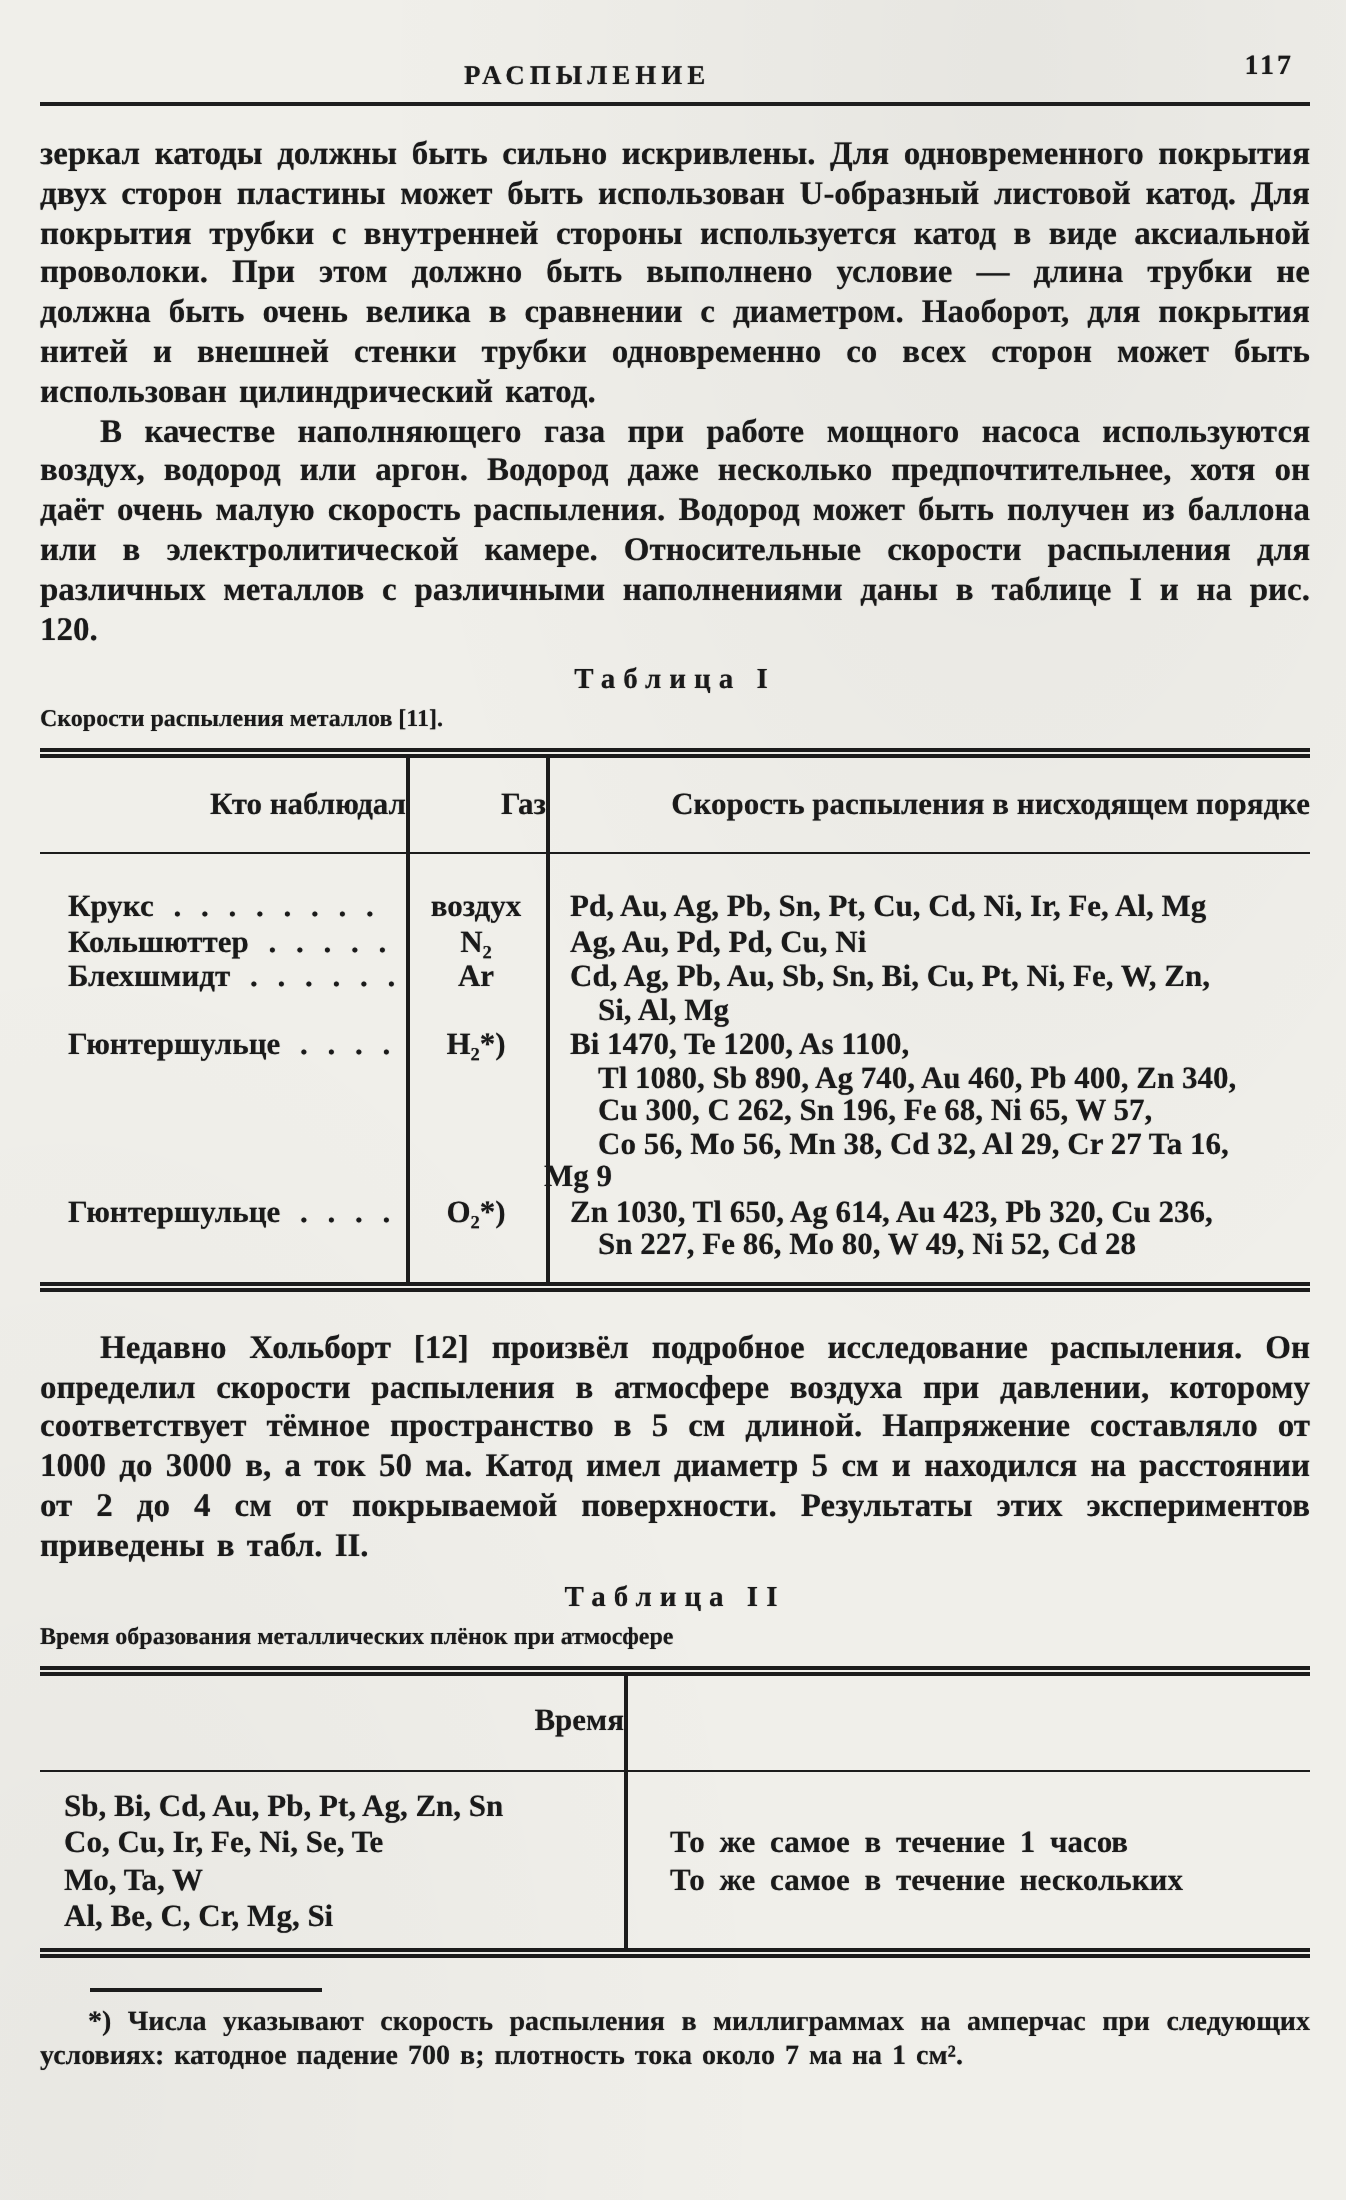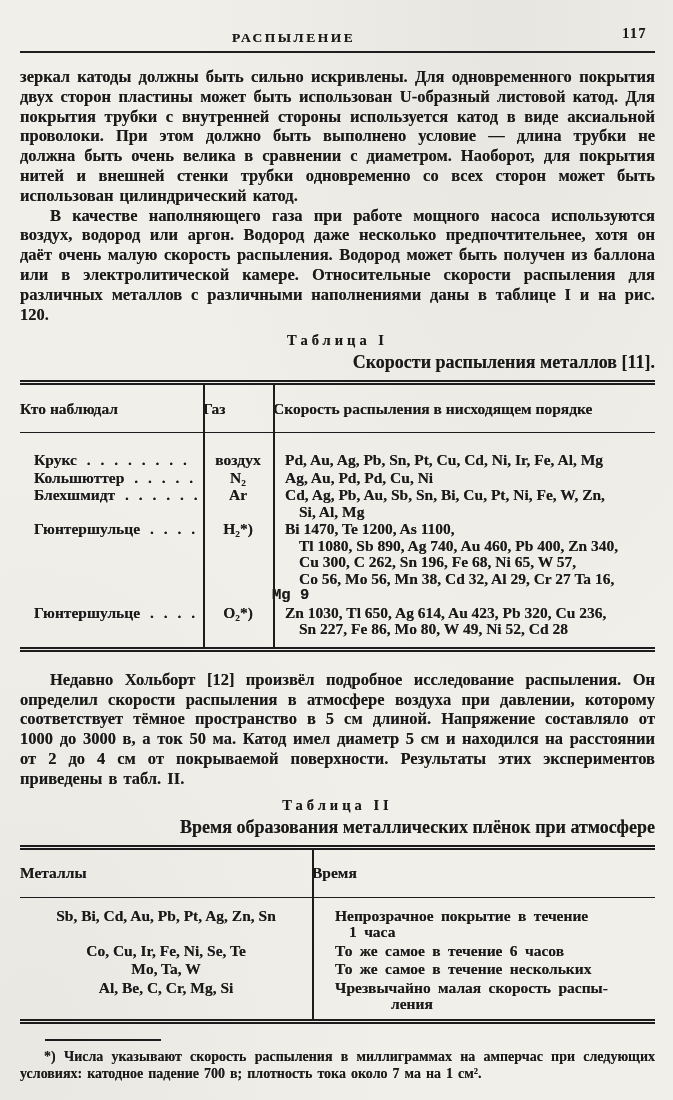--- a/index.html
+++ b/index.html
@@ -26,50 +26,50 @@
   .head-rule { border-top: 2.5px solid #1e1e1e; margin-top: 3px; }
 
   .body-para {
     margin: 0; font-size: 16.5px; line-height: 19.8px;
     text-align: justify; text-indent: 30px; word-spacing: 2px;
   }
   .body-para.first { margin-top: 14px; text-indent: 0; }
   .body-para.after-table { margin-top: 18px; }
 
   .table-label { text-align: center; font-size: 14.5px; letter-spacing: 4px; margin-top: 8px; }
-  .table-caption { text-align: right; font-size: 18px; margin-top: 3px; }
+  .table-caption { text-align: left; font-size: 12px; margin-top: 3px; }
 
   .datatable {
     margin-top: 7px; position: relative;
     border-top: 5px double #1c1c1c; border-bottom: 5px double #1c1c1c;
     font-size: 15.5px; line-height: 16.5px;
   }
   .vline { position: absolute; top: 0; bottom: 0; width: 1.5px; background: #1c1c1c; }
   .v1 { left: 183px; } .v2 { left: 253px; }
   .v-t2 { left: 292px; }
 
   .t1-header, .t1-row { display: grid; grid-template-columns: 183px 70px 1fr; }
   .t1-header { height: 47px; align-items: center; border-bottom: 1.5px solid #1c1c1c; }
-  .th { text-align: left; }
+  .th { text-align: right; }
   .t1-body { padding: 19px 0 9px 0; }
   .t1-row + .t1-row { margin-top: 1px; }
   .t1-obs { padding-left: 14px; white-space: nowrap; word-spacing: 6px; }
   .t1-gas { text-align: center; }
   .t1-speed { padding-left: 12px; padding-right: 4px; }
 
   .cell-line { min-height: 16.5px; }
   .cell-line.indent-1 { padding-left: 14px; }
   .cell-line.indent-2 { padding-left: 56px; }
-  .cell-line.indent--1 { margin-left: -13px; font-family: Liberation Mono, monospace; }
+  .cell-line.indent--1 { margin-left: -13px; }
 
   .t2-header, .t2-row { display: grid; grid-template-columns: 292px 1fr; }
   .t2-header { height: 47px; align-items: center; border-bottom: 1.5px solid #1c1c1c; }
   .t2-body { padding: 10px 0 6px 0; }
   .t2-row + .t2-row { margin-top: 2px; }
-  .t2-metals { text-align: center; padding: 0 12px; }
+  .t2-metals { padding: 0 12px; }
   .t2-time { padding-left: 23px; padding-right: 8px; word-spacing: 3.5px; }
 
   .footnote-rule { width: 116px; border-top: 2px solid #1c1c1c; margin: 15px 0 0 25px; }
   .footnote {
     margin: 7px 0 0 0; font-size: 14px; line-height: 17.5px;
     text-align: justify; text-indent: 24px; word-spacing: 1.5px;
   }
 </style>
 </head>
 <body>
@@ -145,50 +145,41 @@
 
   <p class="body-para after-table">Недавно Хольборт [12] произвёл подробное исследование распыления. Он определил скорости распыления в атмосфере воздуха при давлении, которому соответствует тёмное пространство в 5 см длиной. Напряжение составляло от 1000 до 3000 в, а ток 50 ма. Катод имел диаметр 5 см и находился на расстоянии от 2 до 4 см от покрываемой поверхности. Результаты этих экспериментов приведены в табл. II.</p>
 
   <div class="table-label">Таблица II</div>
   <div class="table-caption">Время образования металлических плёнок при атмосфере</div>
 
   <div class="datatable">
     <div class="vline v-t2"></div>
 
     <div class="t2-header">
-      <div class="th">Металлы</div>
       <div class="th">Время</div>
     </div>
 
     <div class="t2-body">
       <div class="t2-row">
         <div class="t2-metals">Sb, Bi, Cd, Au, Pb, Pt, Ag, Zn, Sn</div>
-        <div class="t2-time">
-            <div class="cell-line indent-0">Непрозрачное покрытие в течение</div>
-            <div class="cell-line indent-1">1 часа</div>
-          </div>
       </div>
       <div class="t2-row">
         <div class="t2-metals">Co, Cu, Ir, Fe, Ni, Se, Te</div>
         <div class="t2-time">
-            <div class="cell-line indent-0">То же самое в течение 6 часов</div>
+            <div class="cell-line indent-0">То же самое в течение 1 часов</div>
           </div>
       </div>
       <div class="t2-row">
         <div class="t2-metals">Mo, Ta, W</div>
         <div class="t2-time">
             <div class="cell-line indent-0">То же самое в течение нескольких</div>
           </div>
       </div>
       <div class="t2-row">
         <div class="t2-metals">Al, Be, C, Cr, Mg, Si</div>
-        <div class="t2-time">
-            <div class="cell-line indent-0">Чрезвычайно малая скорость распы-</div>
-            <div class="cell-line indent-2">ления</div>
-          </div>
       </div>
     </div>
   </div>
 
   <div class="footnote-rule"></div>
   <p class="footnote">*) Числа указывают скорость распыления в миллиграммах на амперчас при следующих условиях: катодное падение 700 в; плотность тока около 7 ма на 1 см².</p>
 
 </div>
 
 </body></html>

